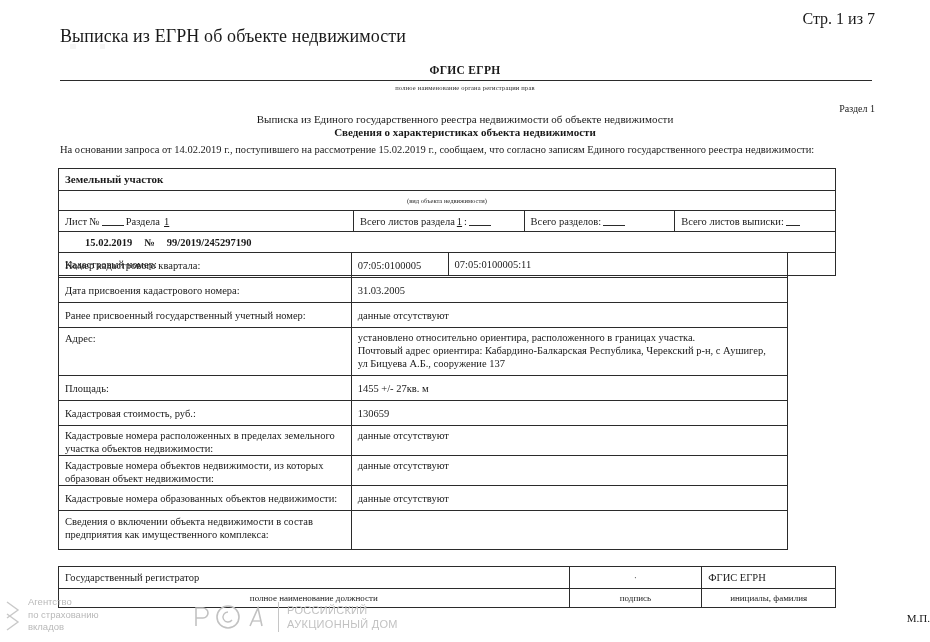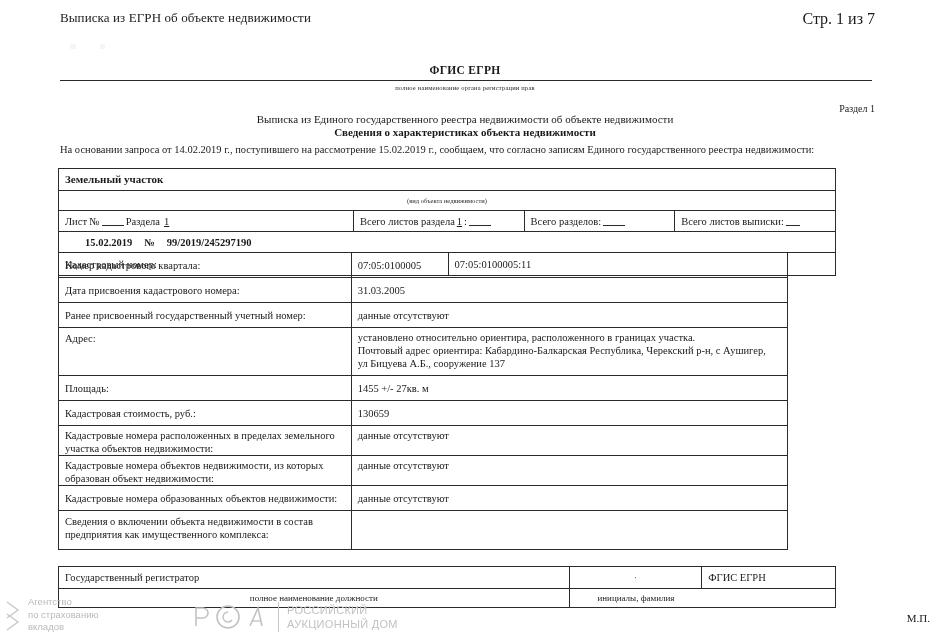--- a/index.html
+++ b/index.html
@@ -26,22 +26,22 @@
   .top-header {
     position: absolute;
     top: 10px;
     left: 0;
     right: 0;
     height: 28px;
   }
   .doc-title {
     position: absolute;
     left: 60px;
-    top: 0;
-    font-size: 13px;
+    top: 16px;
+    font-size: 18px;
     letter-spacing: 0.1px;
     white-space: nowrap;
     text-align: center;
   }
   .page-num {
     position: absolute;
     right: 55px;
     top: 0;
     font-size: 16px;
     white-space: nowrap;
@@ -402,20 +402,23 @@
       <div class="cell sep sign-c1">Государственный регистратор</div>
       <div class="cell sep sign-c2">
         <span class="dot-sign">·</span>
       </div>
       <div class="cell sign-c3">ФГИС ЕГРН</div>
     </div>
     <div class="row r-signcap">
       <div class="cell sep sign-c1">
         <span class="cap-center">полное наименование должности</span>
       </div>
+      <div class="cell sep sign-c2">
+        <span class="cap-center">подпись</span>
+      </div>
       <div class="cell sign-c3">
         <span class="cap-center">инициалы, фамилия</span>
       </div>
     </div>
   </div>
 
   <div class="mp">М.П.</div>
 
   <div class="wm-asv">
     <svg class="wm-chev" viewBox="0 0 18 32">

